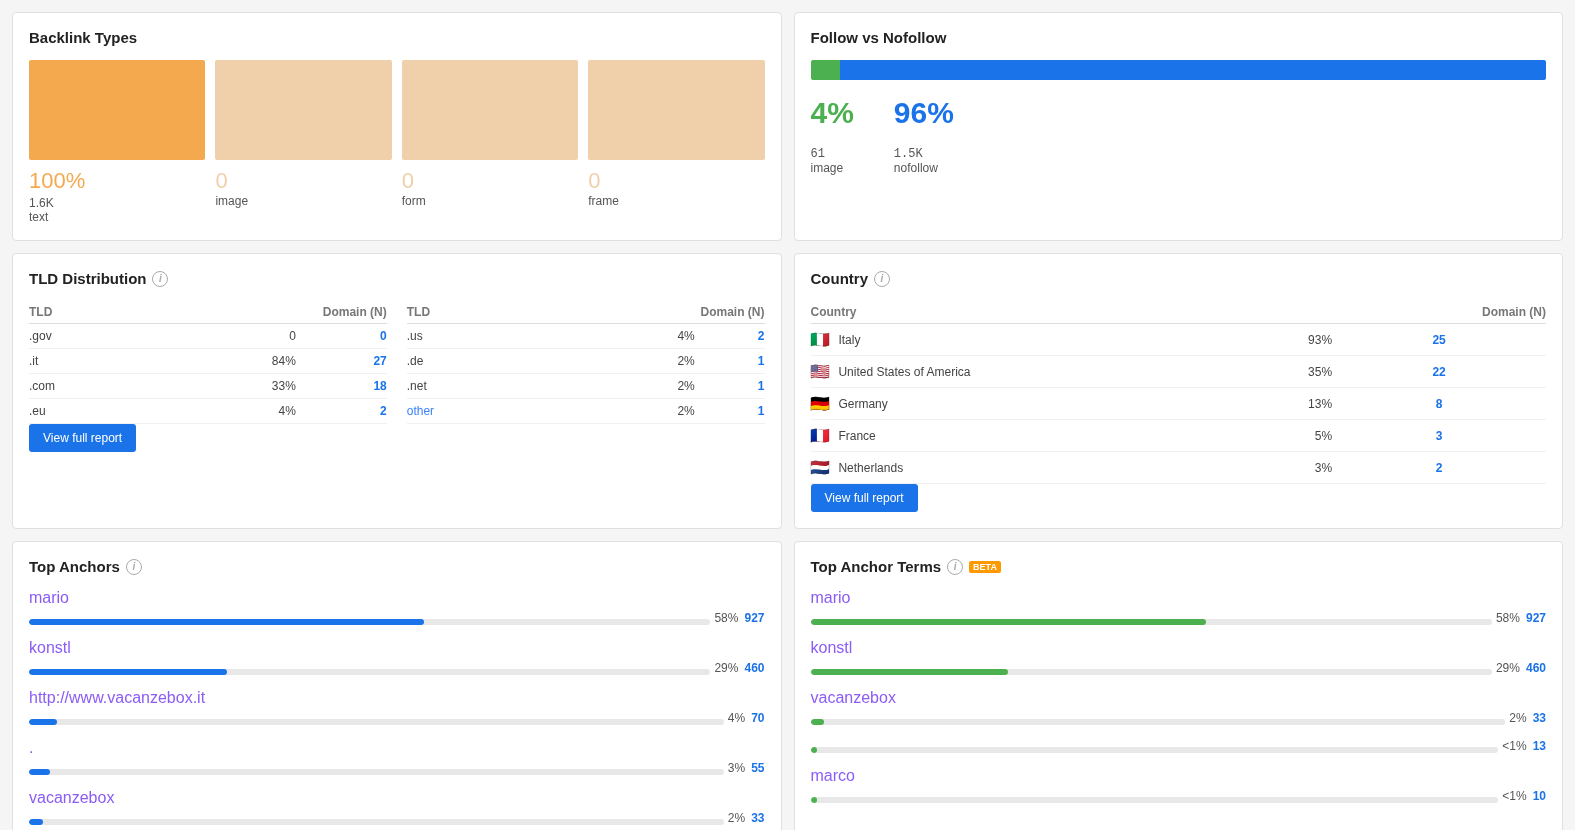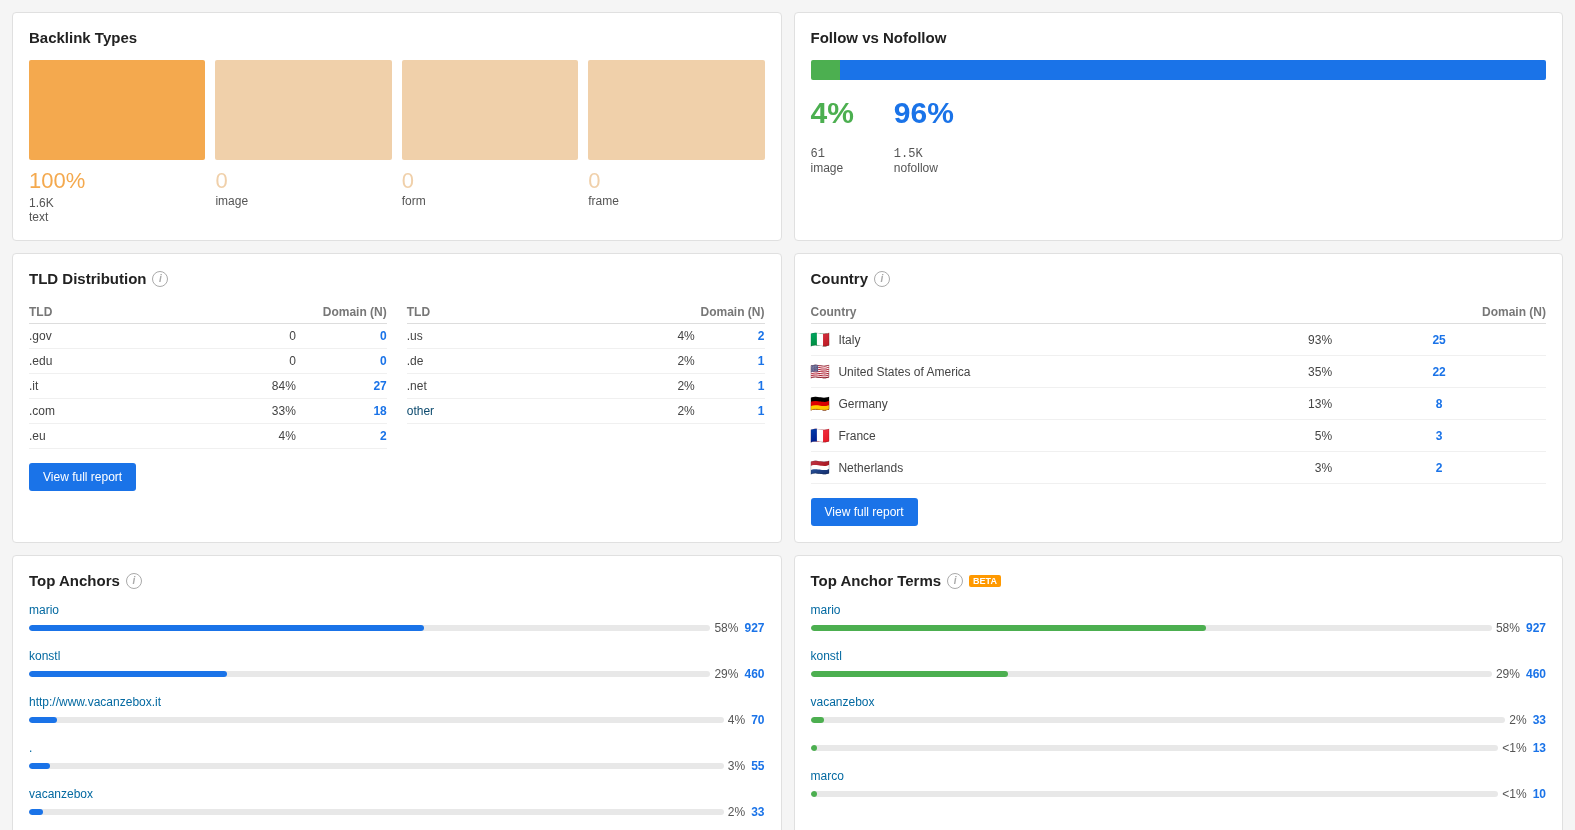--- a/index.html
+++ b/index.html
@@ -132,21 +132,21 @@
     .tld-table td {
       font-size: 12px;
       color: #444;
       padding: 5px 0;
       border-bottom: 1px solid #f0f0f0;
     }
     .tld-table td.right { text-align: right; }
     .tld-table td.blue { color: #1a73e8; text-align: right; font-weight: bold; }
 
     .btn-view {
-      margin-top: 14px;
+      margin-top: 0;
       background: #1a73e8;
       color: #fff;
       border: none;
       padding: 7px 14px;
       border-radius: 3px;
       font-size: 12px;
       cursor: pointer;
     }
 
     
@@ -167,22 +167,22 @@
       color: #444;
       padding: 6px 0;
       border-bottom: 1px solid #f0f0f0;
     }
     .country-table td:last-child { text-align: center; color: #1a73e8; font-weight: bold; }
     .country-table td.pct { text-align: right; color: #444; }
     .country-row-flag { display: flex; align-items: center; gap: 8px; }
 
     
     .anchor-item { margin-bottom: 14px; }
-    .anchor-label { font-size: 12px; color: #0369a1; margin-bottom: 4px; }
-    .anchor-bar-wrap { display: flex; align-items: center; gap: 4px; }
+    .anchor-label { font-size: 16px; color: #8b5cf6; margin-bottom: 4px; }
+    .anchor-bar-wrap { display: flex; align-items: flex-end; gap: 4px; }
     .anchor-bar-bg { flex: 1; height: 6px; background: #e8e8e8; border-radius: 3px; overflow: hidden; }
     .anchor-bar-fill { height: 100%; border-radius: 3px; background: #1a73e8; }
     .anchor-stats { font-size: 12px; color: #555; white-space: nowrap; display: flex; gap: 6px; }
     .anchor-count { color: #1a73e8; font-weight: bold; }
 
     
     .anchor-term-fill { height: 100%; border-radius: 3px; background: #4caf50; }
 
     .flag-emoji { font-size: 16px; }
   </style>
@@ -261,25 +261,20 @@
               <th class="right" colspan="2">Domain (N)</th>
             </tr>
           </thead>
           <tbody id="tld-left-body">
               <tr>
     <td>.gov</td>
     <td class="right">0</td>
     <td class="blue">0</td>
   </tr>
               <tr>
-    <td>.edu</td>
-    <td class="right">0</td>
-    <td class="blue">0</td>
-  </tr>
-              <tr>
     <td>.it</td>
     <td class="right">84%</td>
     <td class="blue">27</td>
   </tr>
               <tr>
     <td>.com</td>
     <td class="right">33%</td>
     <td class="blue">18</td>
   </tr>
               <tr>
@@ -308,21 +303,21 @@
     <td style="">.de</td>
     <td class="right">2%</td>
     <td class="blue">1</td>
   </tr>
               <tr>
     <td style="">.net</td>
     <td class="right">2%</td>
     <td class="blue">1</td>
   </tr>
               <tr>
-    <td style="color:#0c4a6e;cursor:pointer">other</td>
+    <td style="color:#3b82f6;cursor:pointer">other</td>
     <td class="right">2%</td>
     <td class="blue">1</td>
   </tr>
             </tbody>
         </table>
       </div>
     </div>
     <button class="btn-view">View full report</button>
   </div>
 

